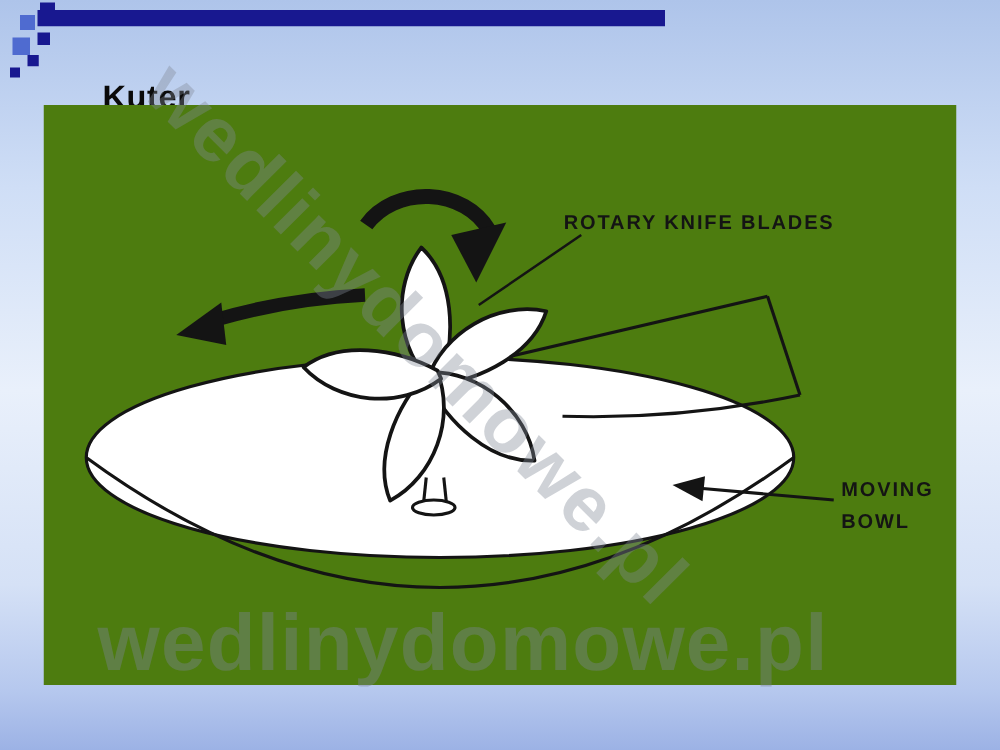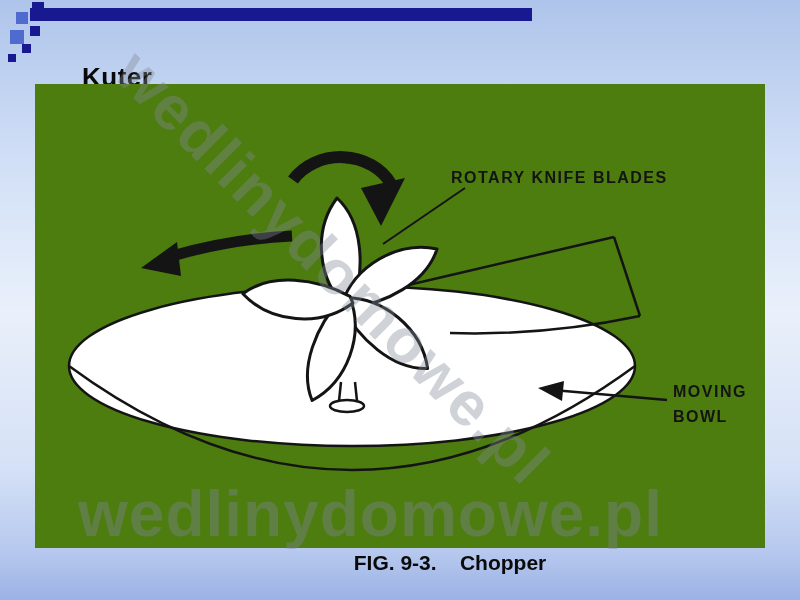--- a/index.html
+++ b/index.html
@@ -121,14 +121,13 @@
         <polygon points="503,304 529,297 527,317" fill="#141414"></polygon>
       </g>
       <text x="638" y="313">MOVING</text>
       <text x="638" y="338">BOWL</text>
     </svg>
   </div>
 
   <div class="watermark wm-diagonal">wedlinydomowe.pl</div>
   <div class="watermark wm-bottom">wedlinydomowe.pl</div>
 
-  <div class="caption">FIG. 9-3.    Chopper</div>
 </div>
 
 </body></html>

